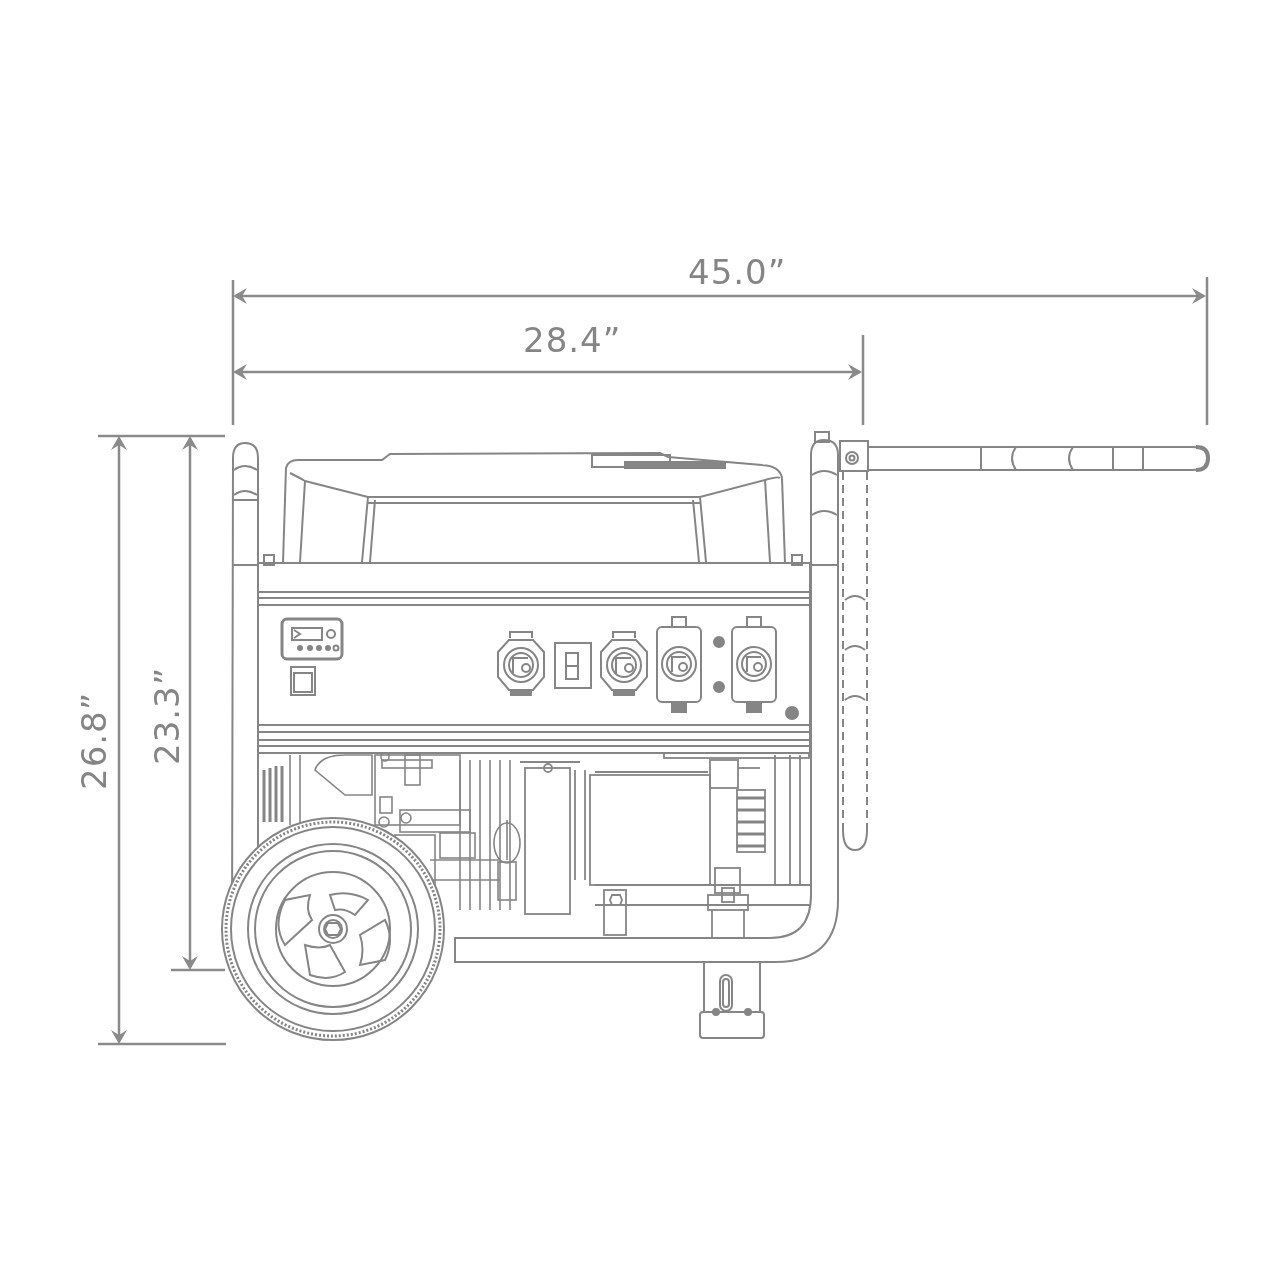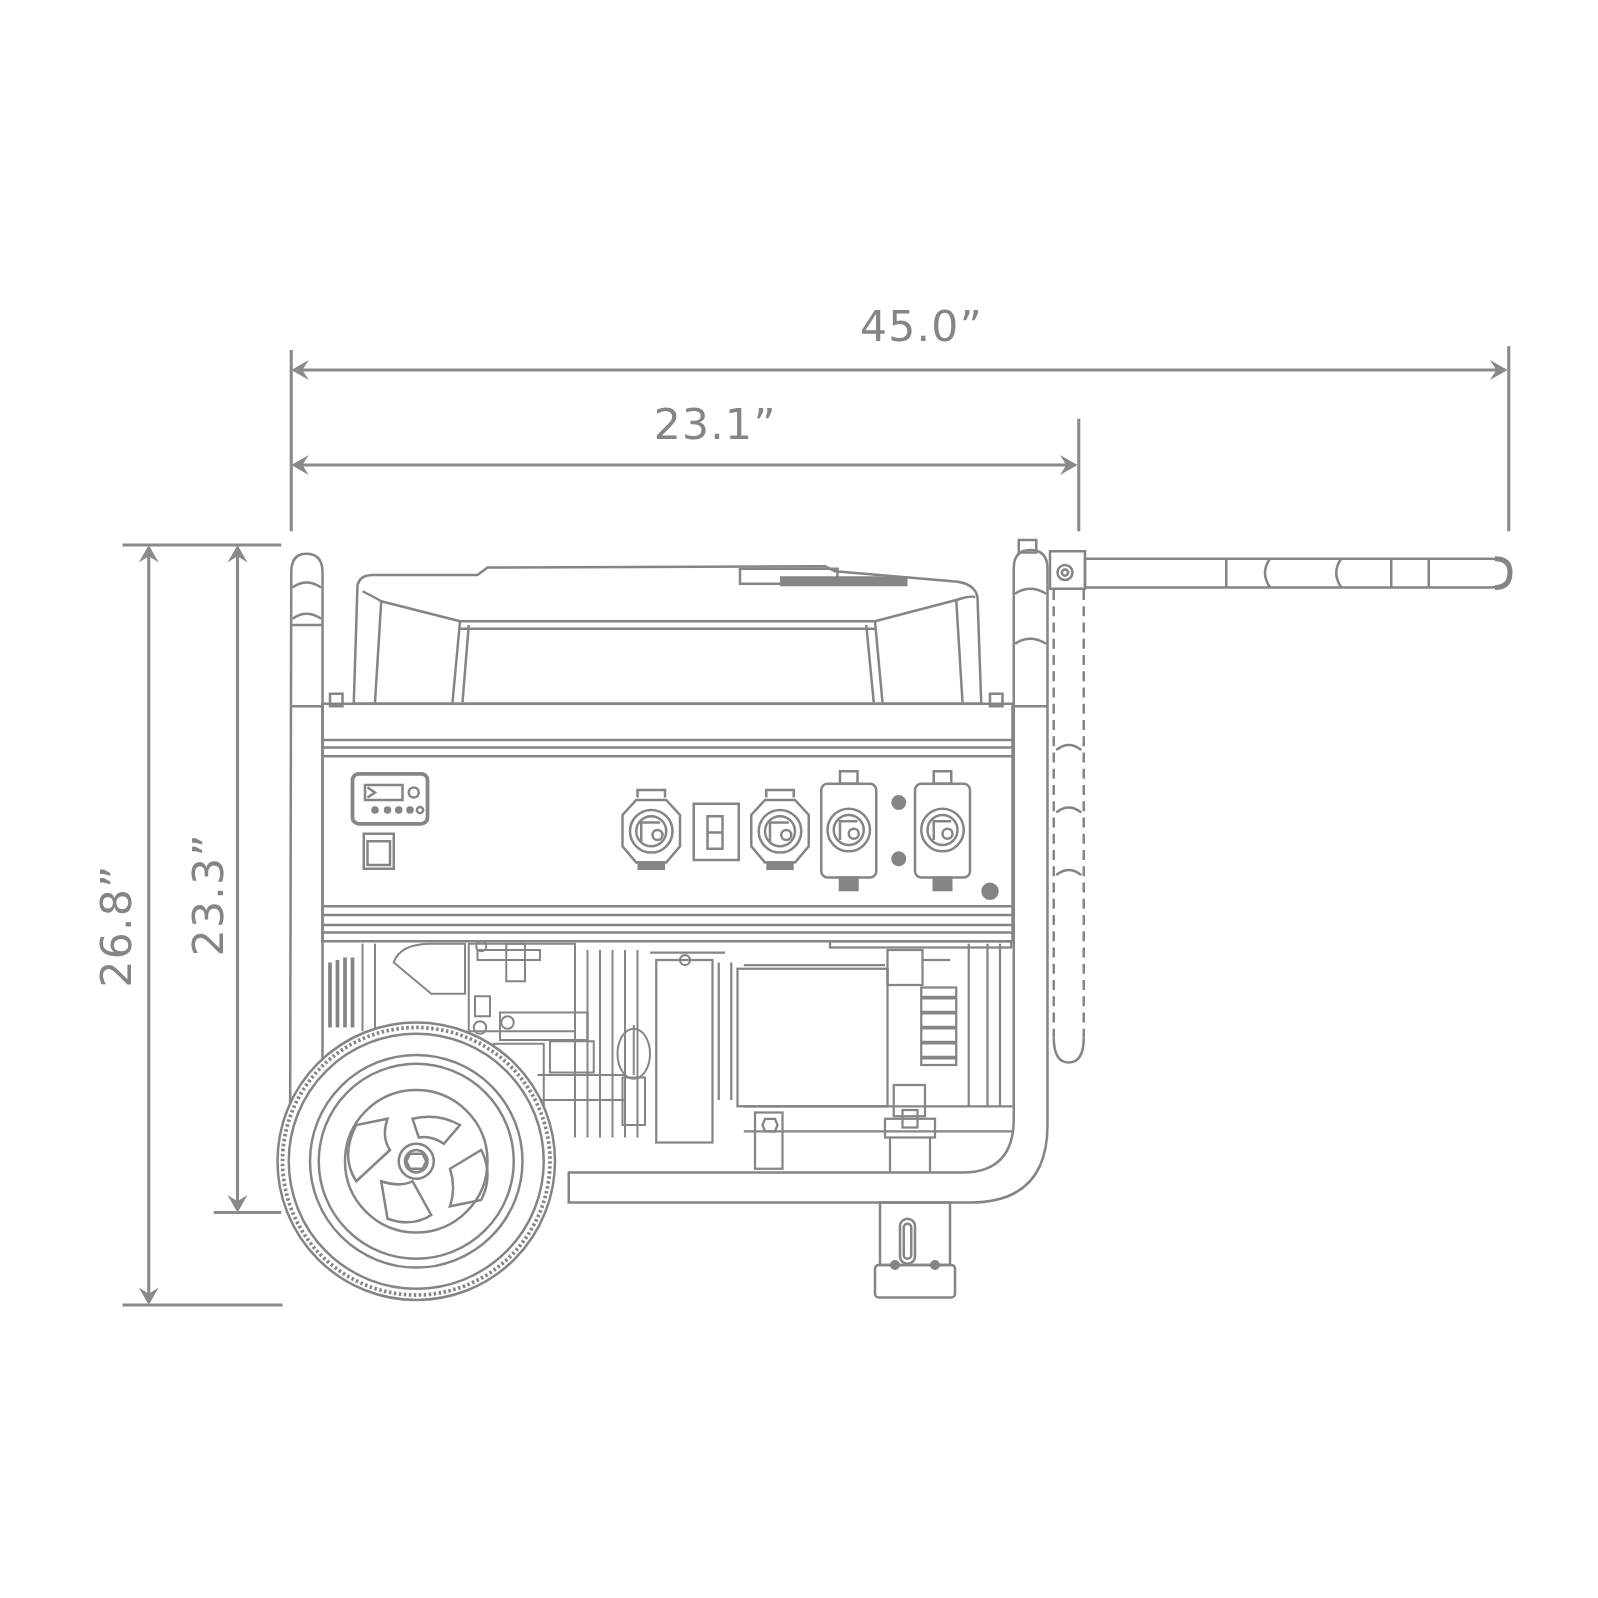--- a/index.html
+++ b/index.html
@@ -255,16 +255,16 @@
       <line x1="843" y1="472" x2="843" y2="830"></line>
       <line x1="867" y1="472" x2="867" y2="830"></line>
     </g>
     <path d="M843,830 Q843,850 855,850 Q867,850 867,830"></path>
     <path d="M845,600 Q855,592 865,600"></path>
     <path d="M845,650 Q855,642 865,650"></path>
     <path d="M845,700 Q855,692 865,700"></path>
   </g>
 </svg>
 
-<div class="dim-label" style="left:688px;top:242px;text-align:center;">45.0”</div>
-<div class="dim-label" style="left:523px;top:320px;">23.1”</div>
+<div class="dim-label" style="left:688px;top:252px;text-align:center;">45.0”</div>
+<div class="dim-label" style="left:523px;top:320px;">28.4”</div>
 <div class="dim-label dim-v" style="left:74px;top:790px;">26.8”</div>
 <div class="dim-label dim-v" style="left:147px;top:765px;">23.3”</div>
 
 </body></html>

